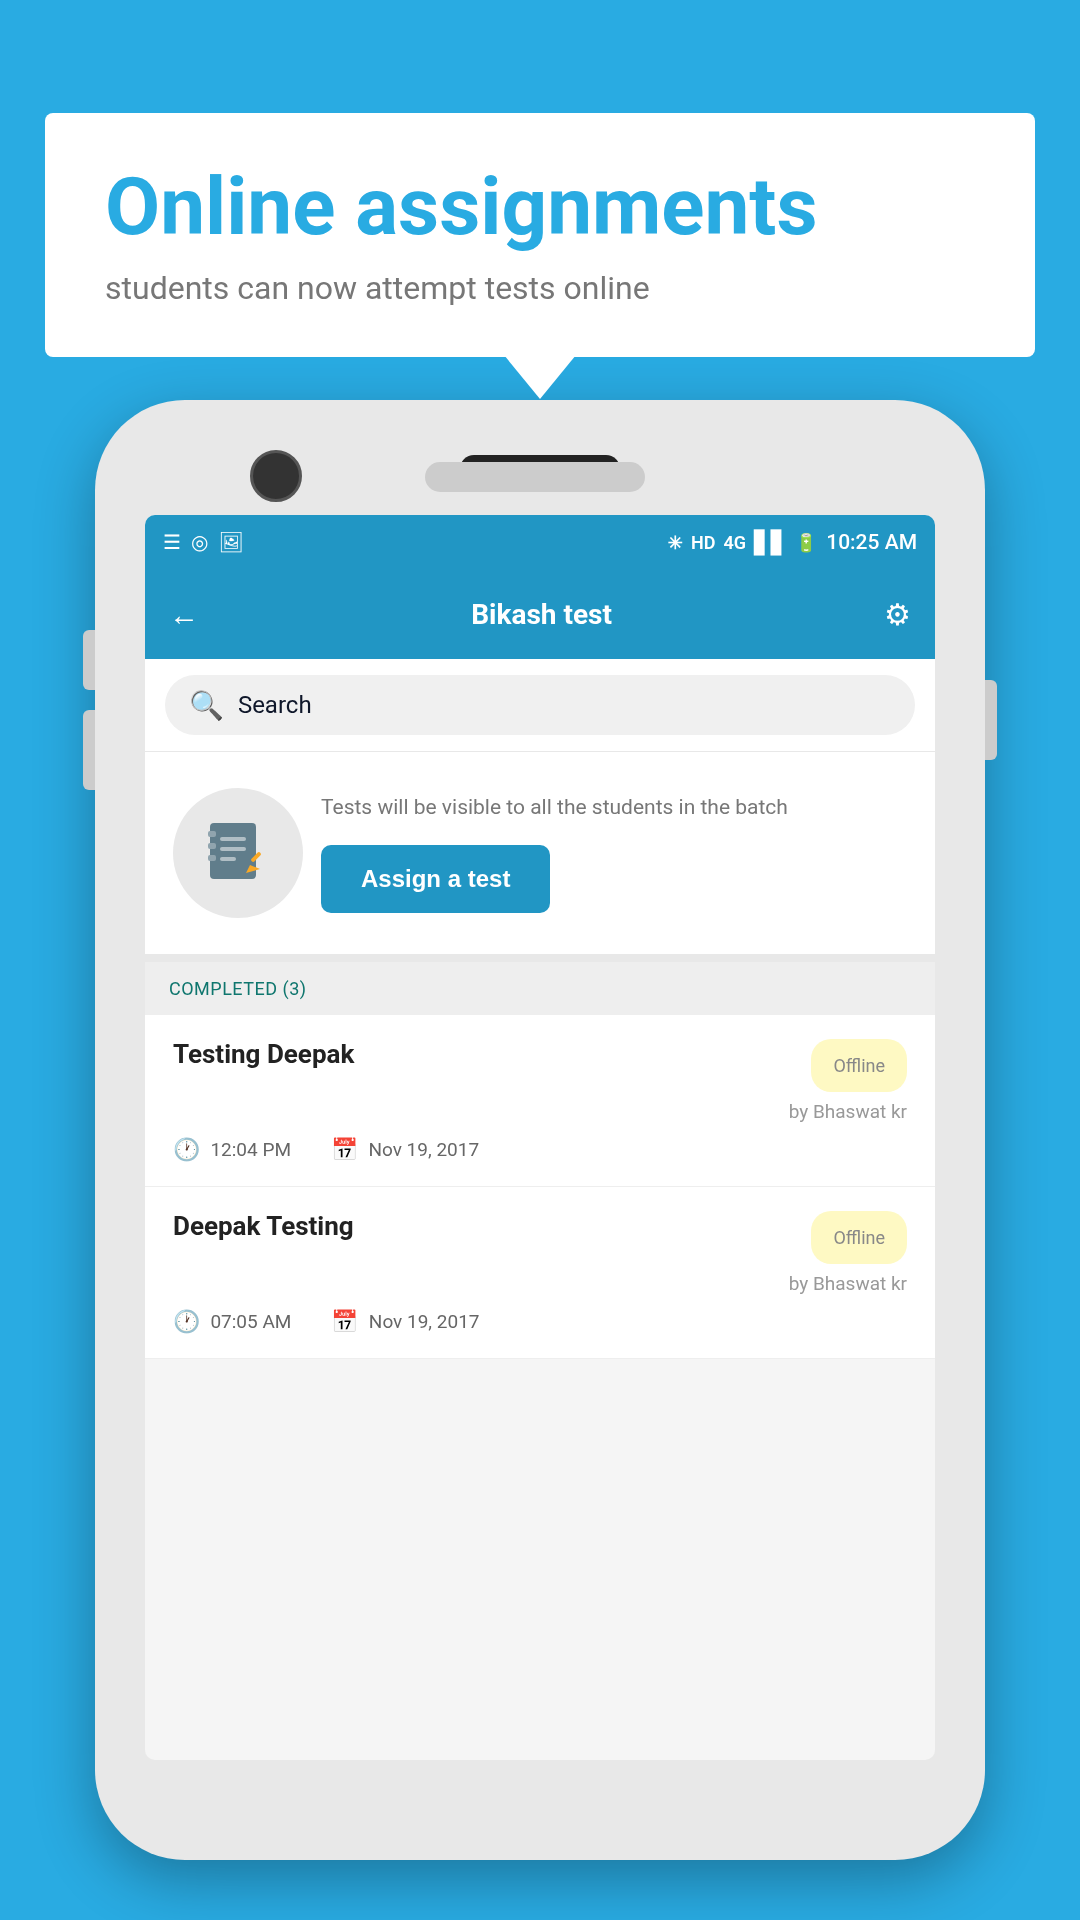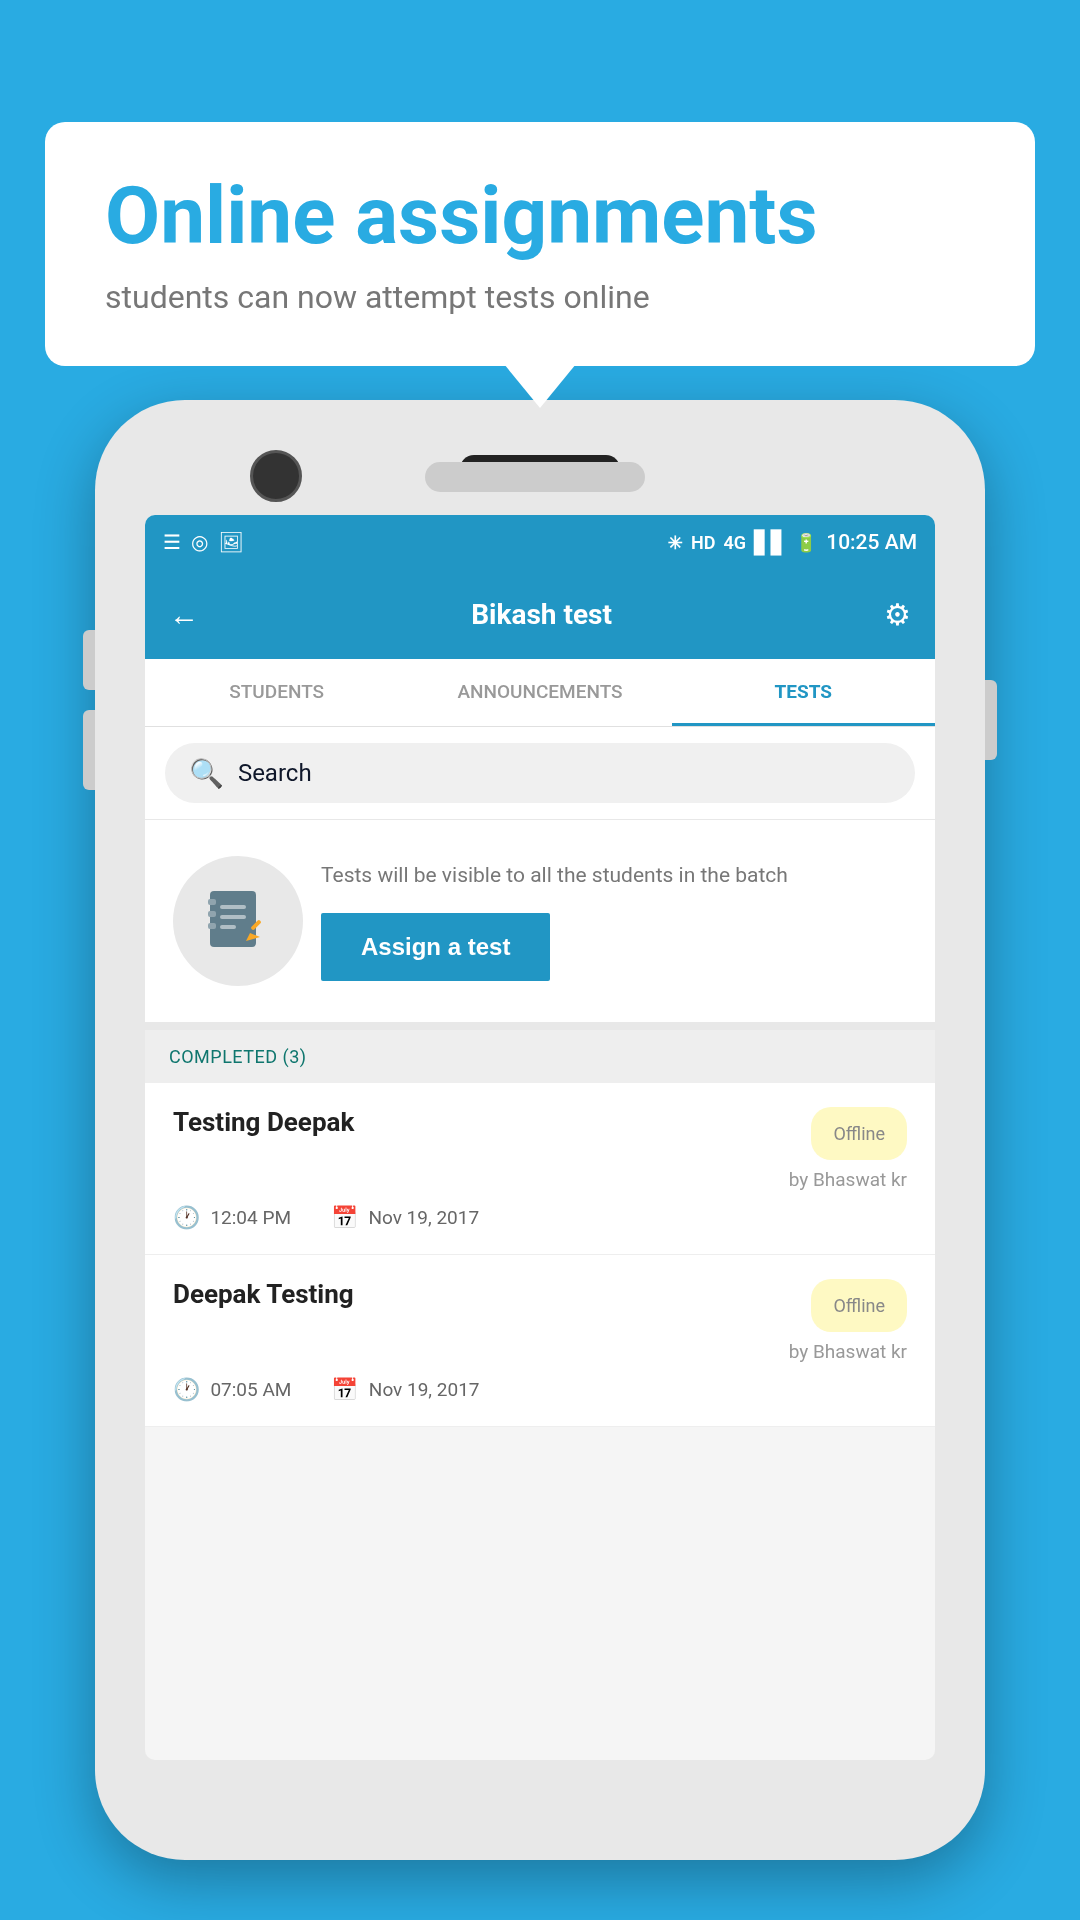--- a/index.html
+++ b/index.html
@@ -9,25 +9,25 @@
       height: 1920px;
       background-color: #29abe2;
       font-family: 'Roboto', Arial, sans-serif;
       overflow: hidden;
       position: relative;
     }
 
     
     .speech-bubble {
       position: absolute;
-      top: 122px;
+      top: 113px;
       left: 45px;
       right: 45px;
       background: white;
-      border-radius: 20px;
+      border-radius: 8px;
       padding: 50px 60px 50px 60px;
       z-index: 10;
     }
     .speech-bubble::after {
       content: '';
       position: absolute;
       bottom: -42px;
       left: 50%;
       transform: translateX(-50%);
       width: 0;
@@ -272,21 +272,21 @@
     .assign-description {
       color: #777;
       font-size: 21px;
       margin-bottom: 22px;
       line-height: 1.4;
     }
     .assign-btn {
       background: #2196c4;
       color: white;
       border: none;
-      border-radius: 2px;
+      border-radius: 10px;
       padding: 20px 40px;
       font-size: 24px;
       font-weight: 600;
       cursor: pointer;
     }
 
     
     .section-header {
       background: #eeeeee;
       padding: 16px 24px;
@@ -379,31 +379,20 @@
       </div>
 
       <div class="app-bar">
         <span class="back-arrow">←</span>
         <div class="app-bar-center">
           <div class="app-bar-title">Bikash test</div>
         </div>
         <span class="settings-icon">⚙</span>
       </div>
 
-      <div class="tab-bar">
-        <div class="tab-item">
-          <span>STUDENTS</span>
-        </div>
-        <div class="tab-item">
-          <span>ANNOUNCEMENTS</span>
-        </div>
-        <div class="tab-item active">
-          <span>TESTS</span>
-        </div>
-      </div>
 
       <div class="search-bar-container">
         <div class="search-bar">
           <span class="search-icon-svg">🔍</span>
           <span class="search-placeholder">Search</span>
         </div>
       </div>
 
       <div class="assign-section">
         <div class="test-icon-circle">

